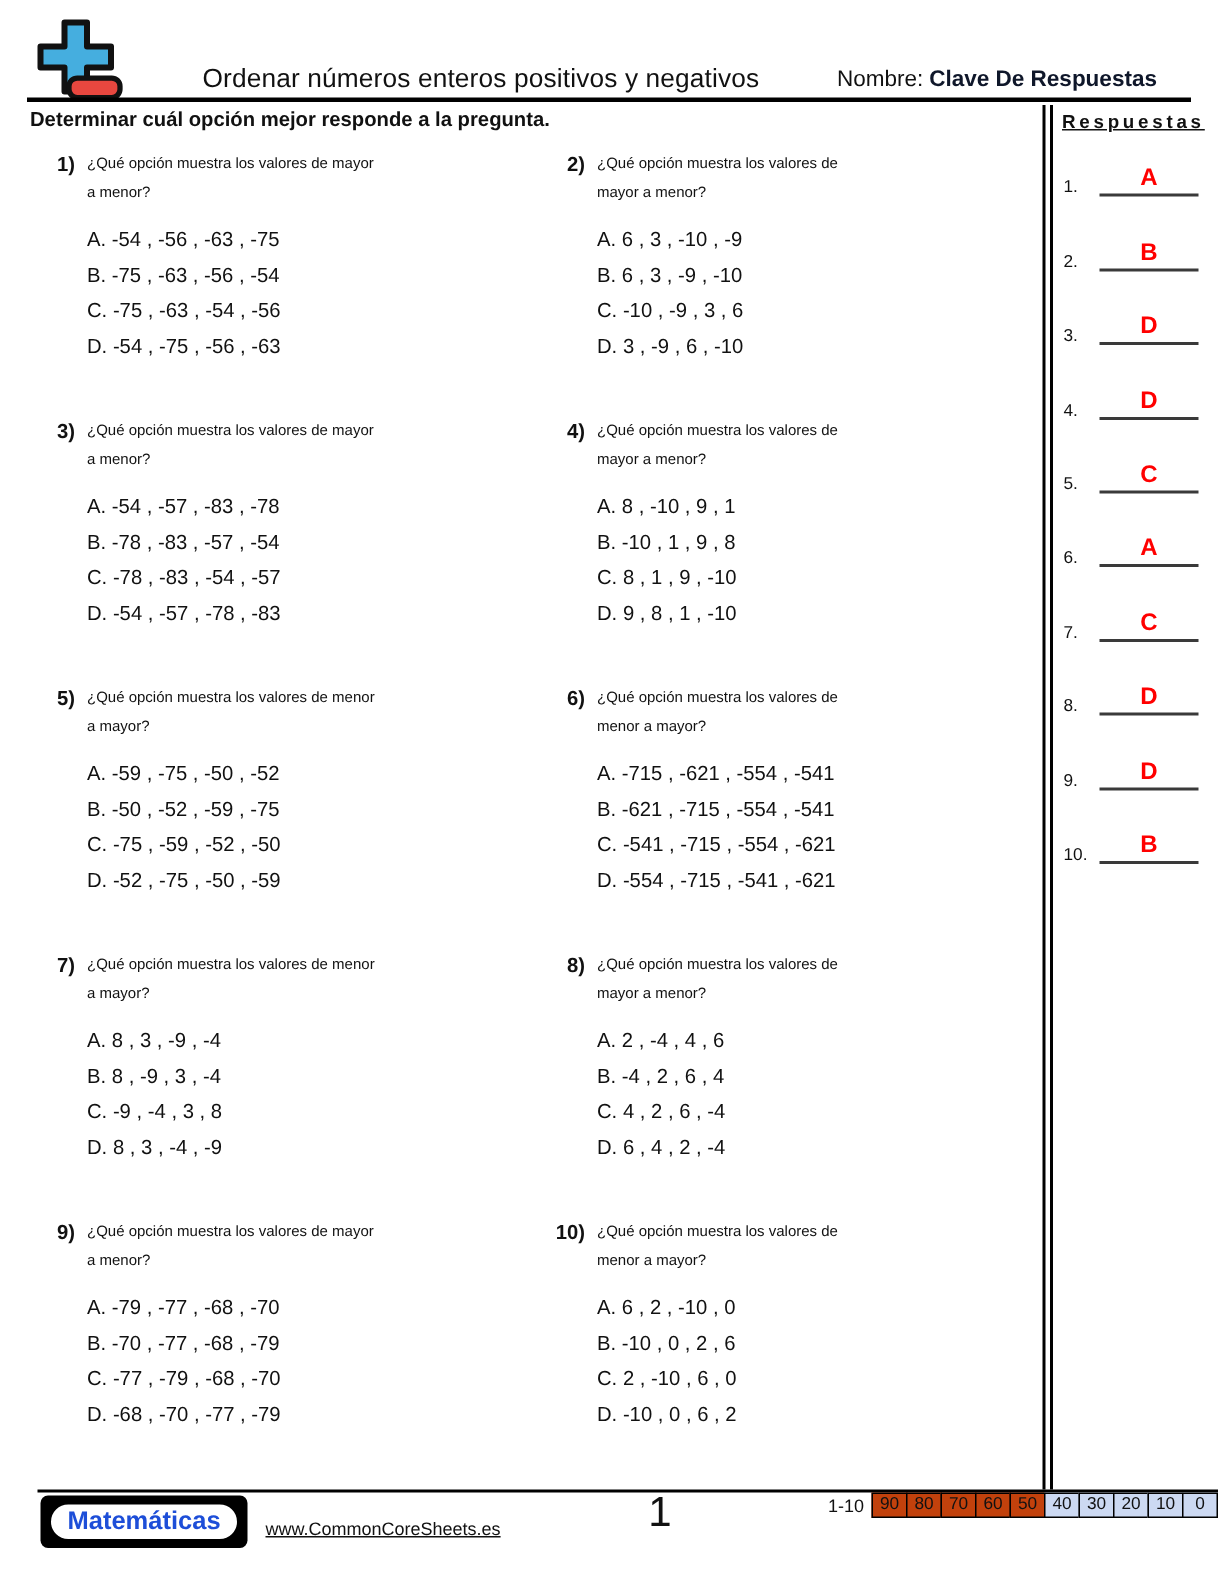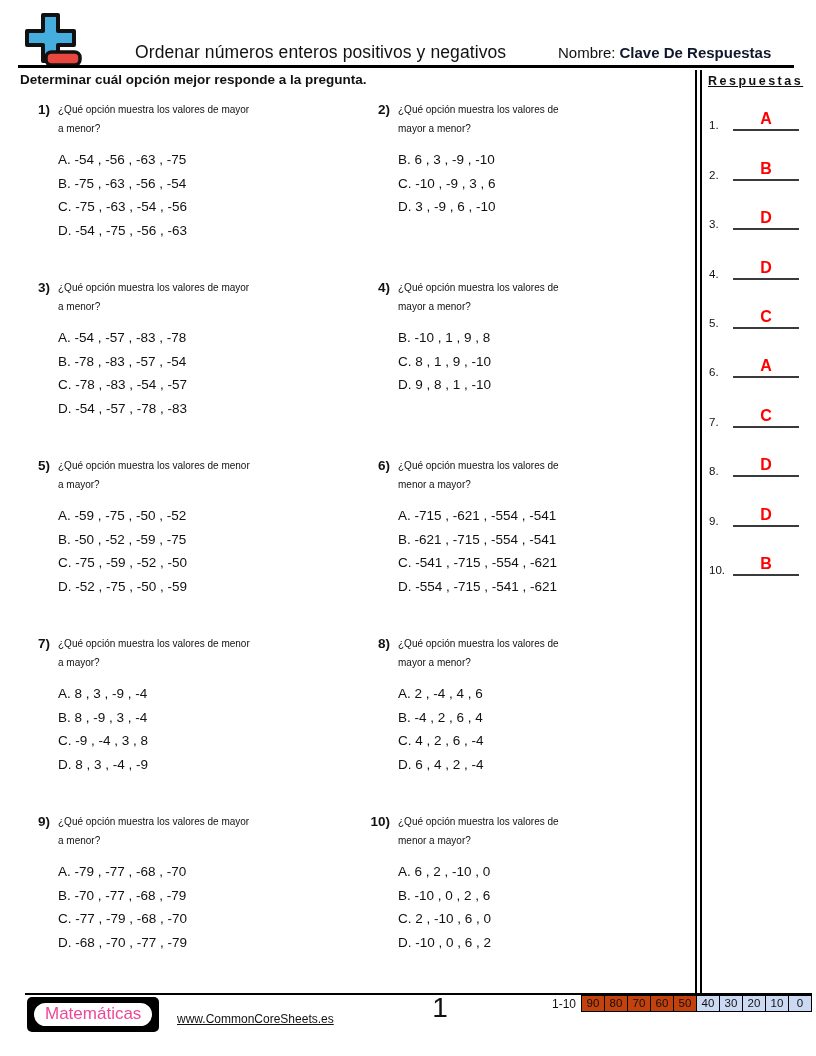--- a/index.html
+++ b/index.html
@@ -36,21 +36,21 @@
   .resp-title { font-size:12.5px; font-weight:bold; letter-spacing:2.5px; text-decoration:underline; margin:4px 0 0 4px; white-space:nowrap; }
   .ans-list { margin-top:0; }
   .ans-item { height:43.4px; display:flex; align-items:flex-end; padding-bottom:6px; }
   .ans-num { flex:0 0 24px; font-size:11.5px; padding-left:5px; }
   .ans-slot { width:66px; border-bottom:2px solid #3a3a3a; text-align:center; }
   .ans-letter { color:#ff0000; font-weight:bold; font-size:16px; line-height:1; display:inline-block; padding-bottom:2px; }
 
   
   .rule-bottom { position:absolute; left:25px; top:993px; width:787px; height:2px; background:#000; }
   .badge { position:absolute; left:27px; top:997px; background:#000; border-radius:5px; padding:4px 5px; }
-  .badge-inner { background:#fff; border:2.5px solid #000; border-radius:16px; padding:1px 11px 2px; font-size:17px; font-weight:normal; color:#ec4899; white-space:nowrap; }
+  .badge-inner { background:#fff; border:2.5px solid #000; border-radius:16px; padding:1px 11px 2px; font-size:17px; font-weight:bold; color:#1d4ed8; white-space:nowrap; }
   .site-url { position:absolute; left:177px; top:1012px; font-size:12px;text-decoration:underline; }
   .page-number { position:absolute; left:420px; top:992px; width:40px; text-align:center; font-size:28px; }
   .score { position:absolute; top:995px; right:4px; display:flex; align-items:center; }
   .score-label { font-size:12px; margin-right:6px; }
   .score-cell {
     display:inline-block; width:22px; height:15px; line-height:15px; text-align:center;
     font-size:11.5px; border:1px solid #000; margin-left:-1px; background:#c2410c;
   }
   .score-cell.shaded { background:#ccd9f2; }
 </style>
@@ -91,20 +91,21 @@
     </div>
 
     <div class="q">
       <div class="qnum">2)</div>
       <div class="qbody">
         <div class="qtext">
           <div>¿Qué opción muestra los valores de</div>
           <div>mayor a menor?</div>
         </div>
         <div class="choices">
+          <div class="choice">A. 6 , 3 , -10 , -9</div>
           <div class="choice">B. 6 , 3 , -9 , -10</div>
           <div class="choice">C. -10 , -9 , 3 , 6</div>
           <div class="choice">D. 3 , -9 , 6 , -10</div>
         </div>
       </div>
     </div>
 
     <div class="q">
       <div class="qnum">3)</div>
       <div class="qbody">
@@ -122,20 +123,21 @@
     </div>
 
     <div class="q">
       <div class="qnum">4)</div>
       <div class="qbody">
         <div class="qtext">
           <div>¿Qué opción muestra los valores de</div>
           <div>mayor a menor?</div>
         </div>
         <div class="choices">
+          <div class="choice">A. 8 , -10 , 9 , 1</div>
           <div class="choice">B. -10 , 1 , 9 , 8</div>
           <div class="choice">C. 8 , 1 , 9 , -10</div>
           <div class="choice">D. 9 , 8 , 1 , -10</div>
         </div>
       </div>
     </div>
 
     <div class="q">
       <div class="qnum">5)</div>
       <div class="qbody">

